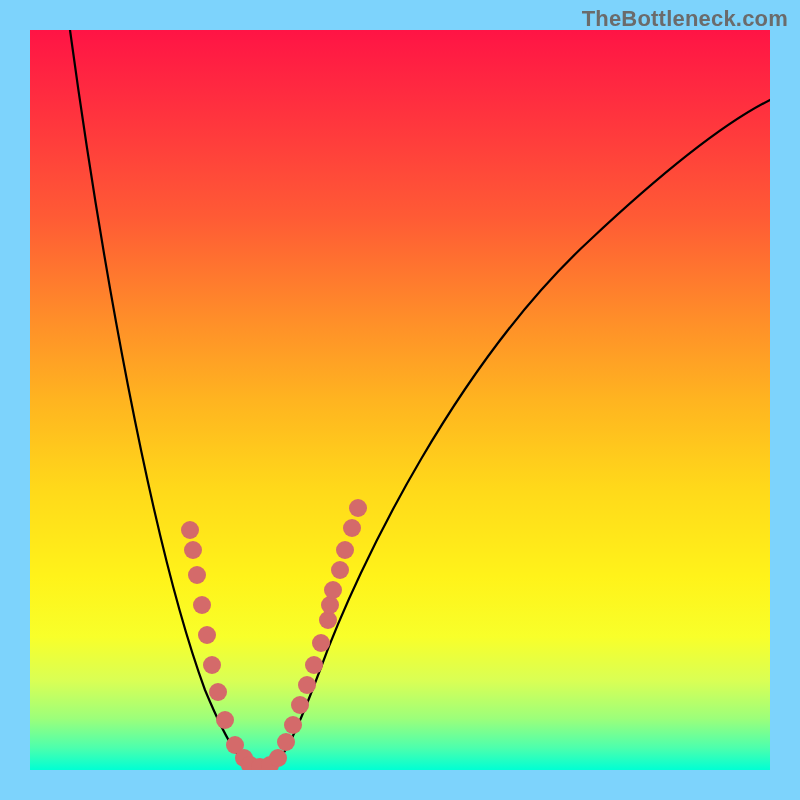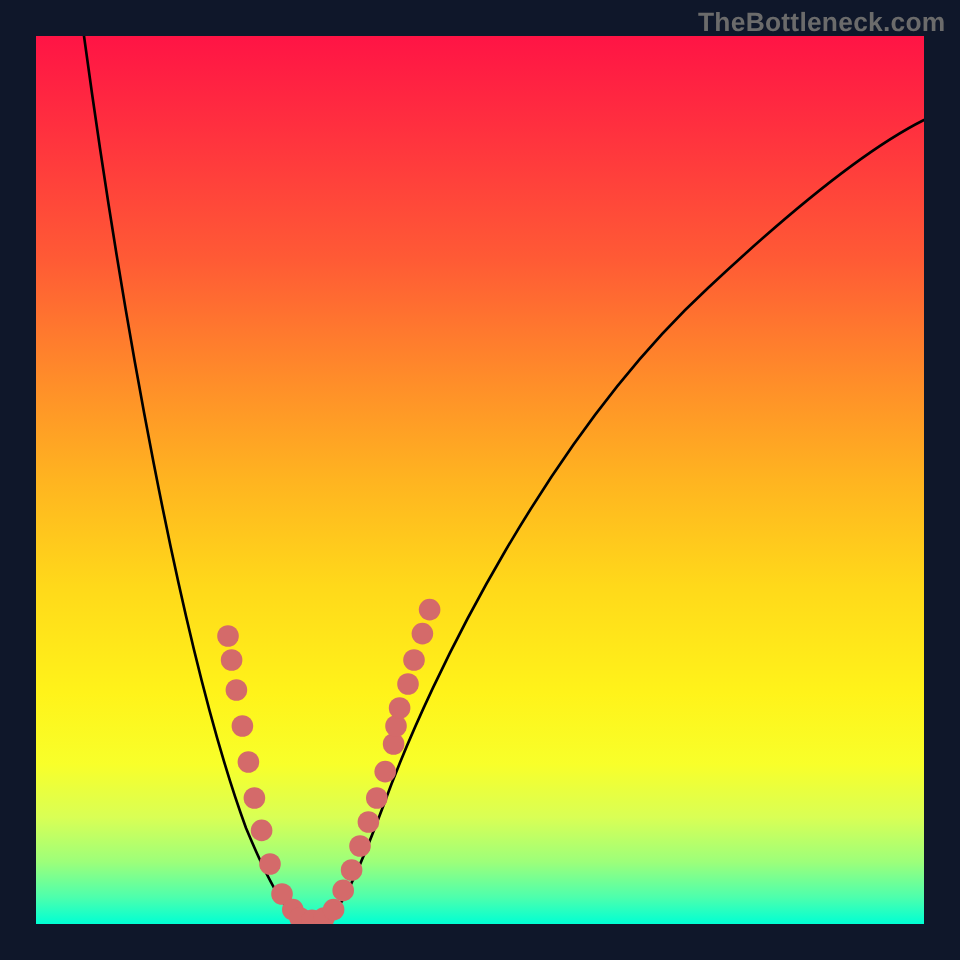--- a/index.html
+++ b/index.html
@@ -1,21 +1,21 @@
 <!DOCTYPE html>
 <html><head>
 <meta charset="utf-8">
 <style>
   * { margin: 0; padding: 0; box-sizing: border-box; }
   html, body { width: 800px; height: 800px; overflow: hidden; background: #000; }
   .frame {
     position: relative;
     width: 800px;
     height: 800px;
-    background: #0f172a;
+    background: #7dd3fc;
   }
   .plot-area {
     position: absolute;
     left: 30px;
     top: 30px;
     width: 740px;
     height: 740px;
     background: linear-gradient(to bottom,
       #ff1445 0%,
       #ff2f3f 10%,

